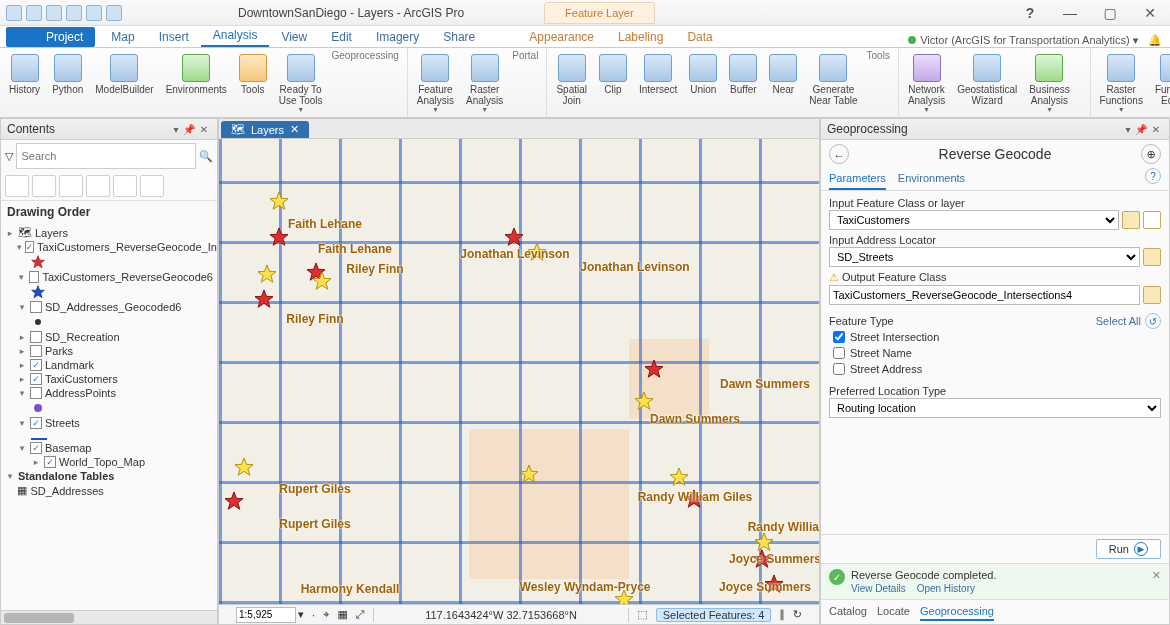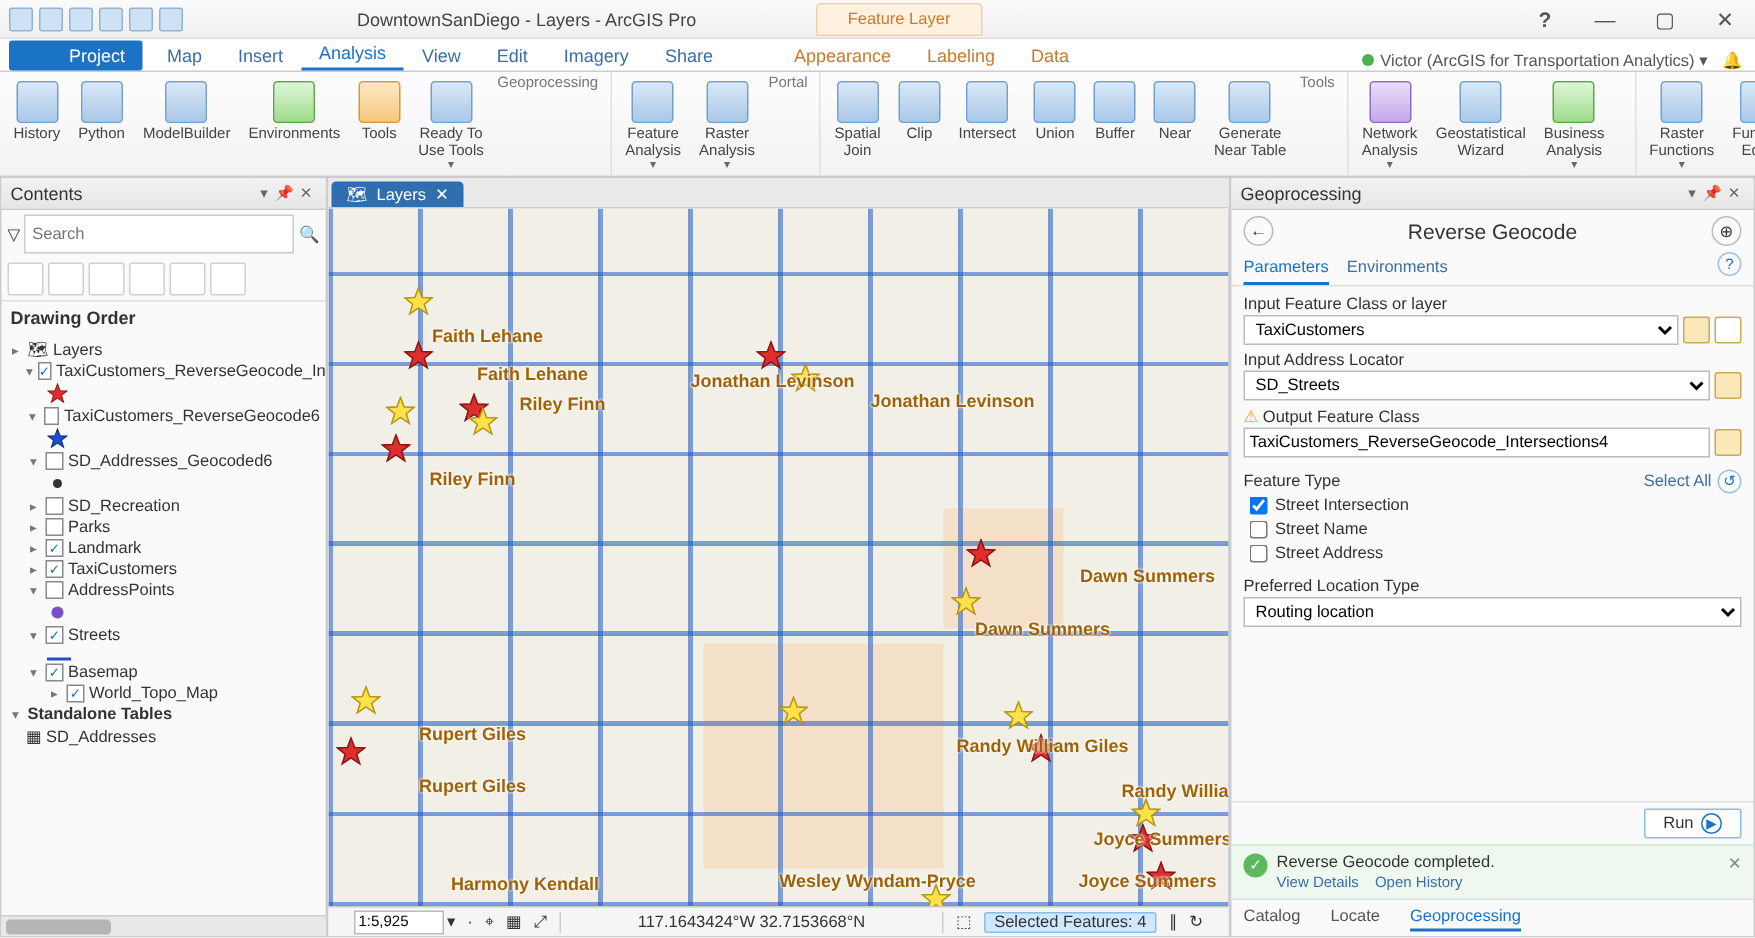--- a/index.html
+++ b/index.html
@@ -109,21 +109,21 @@
 .ftype .opt{display:flex;align-items:center;gap:5px;padding:2px 0 2px 4px;font-size:11px;}
 .ftype .opt input{width:12px;height:12px;}
 .runbar{border-top:1px solid #ddd;padding:4px 8px;display:flex;justify-content:flex-end;}
 .runbtn{border:1px solid #8cbce8;background:#fff;padding:2px 12px;font-size:11px;display:flex;align-items:center;gap:5px;cursor:pointer;border-radius:2px;}
 .runbtn .go{width:14px;height:14px;border:1px solid #1a73c7;border-radius:50%;color:#1a73c7;display:flex;align-items:center;justify-content:center;font-size:9px;}
 .msg{background:#eff8ef;border-top:1px solid #cfe6cf;padding:5px 8px;font-size:11px;display:flex;align-items:flex-start;gap:6px;}
 .msg .ok{width:16px;height:16px;border-radius:50%;background:#5cb85c;color:#fff;display:flex;align-items:center;justify-content:center;font-size:10px;}
 .msg .links{color:#3b6ea5;font-size:10px;margin-top:2px;}
 .msg .links span{margin-right:8px;cursor:pointer;}
 .msg .close{margin-left:auto;color:#888;cursor:pointer;}
-.bottomtabs{display:flex;gap:20px;padding:3px 8px;border-top:1px solid #ddd;font-size:11px;}
+.bottomtabs{display:flex;gap:10px;padding:3px 8px;border-top:1px solid #ddd;font-size:11px;}
 .bottomtabs .bt{color:#555;cursor:pointer;padding:2px 0;}
 .bottomtabs .bt.active{color:#1a73c7;border-bottom:2px solid #1a73c7;}
 
 svg.star-sh{filter:drop-shadow(0 0 0.5px #0004);}
 </style>
 </head>
 <body>
 
 <svg width="0" height="0" style="position:absolute">
   <defs>

